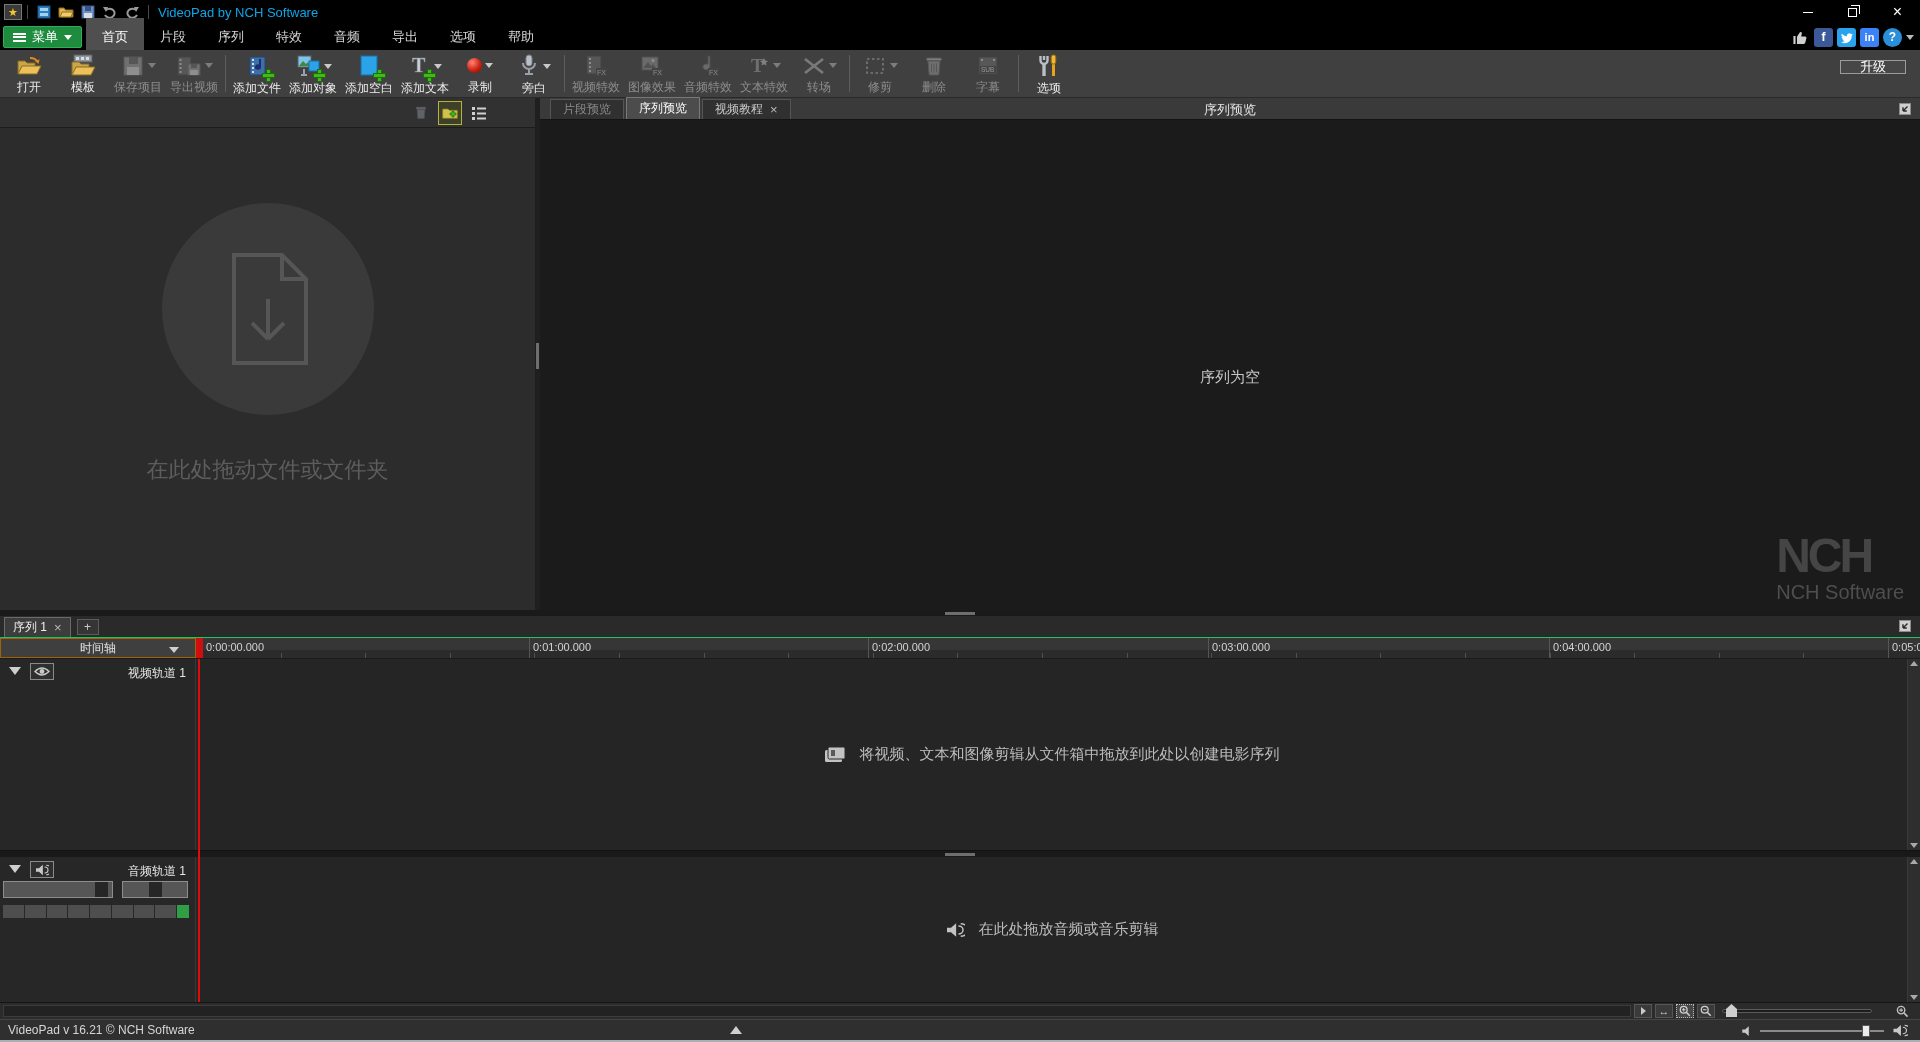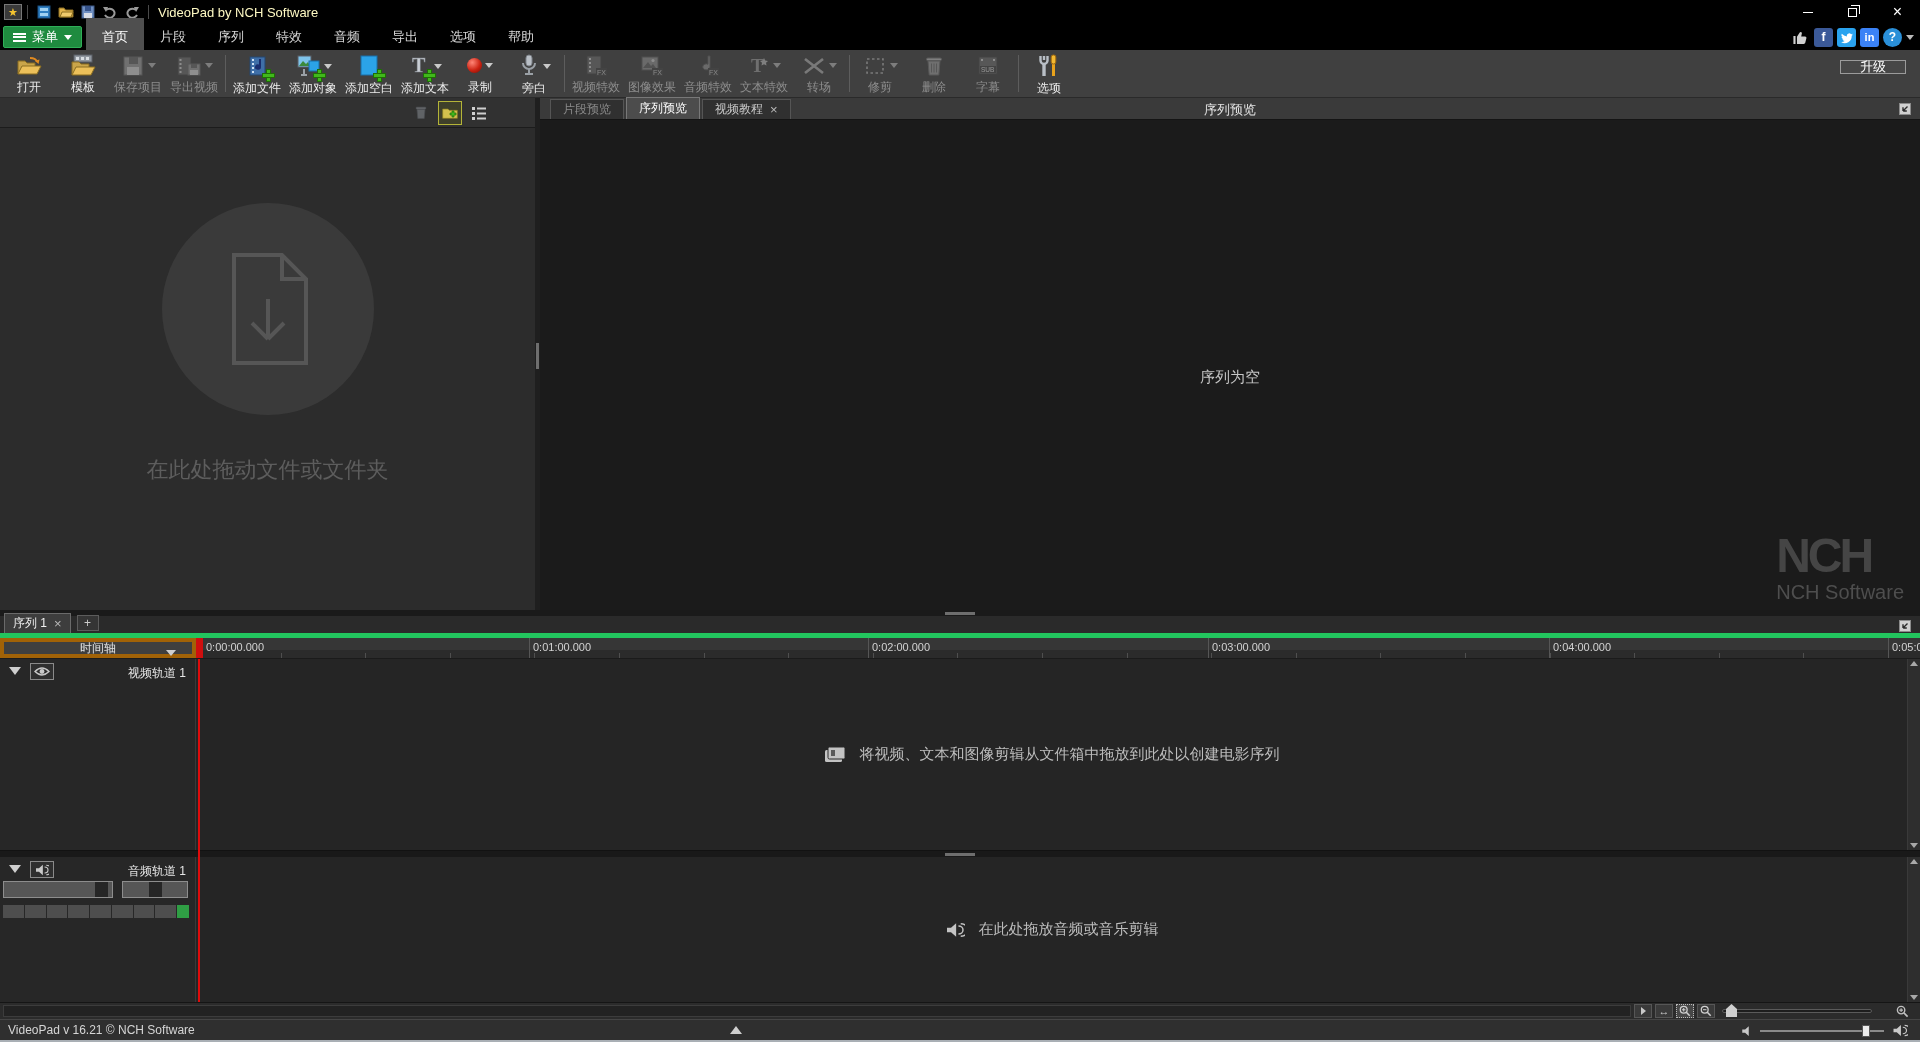--- a/index.html
+++ b/index.html
@@ -7,21 +7,21 @@
   body { font-family:"Liberation Sans","DejaVu Sans",sans-serif; background:#262626; color:#ddd;
          -webkit-font-smoothing:antialiased; position:relative; }
   svg { display:block; }
 
   
   .titlebar { height:24px; background:#000; display:flex; align-items:center; padding-left:4px; }
   .tb-sep { width:1px; height:14px; background:#4a4a4a; margin:0 5px; }
   .tb-ic { width:18px; height:18px; display:flex; align-items:center; justify-content:center; margin:0 2px; cursor:pointer; }
   .applogo { width:18px; height:16px; background:#3a3a3a; border:1px solid #777; color:#f4c430; font-size:11px;
              line-height:14px; text-align:center; }
-  .wtitle { color:#fef9c3; font-size:13px; margin-left:4px; }
+  .wtitle { color:#0ea5e9; font-size:13px; margin-left:4px; }
   .wbtns { margin-left:auto; display:flex; height:24px; }
   .wbtn { width:45px; height:24px; display:flex; align-items:center; justify-content:center; cursor:pointer; color:#fff; }
   .glyph-min { width:10px; height:1px; background:#fff; }
   .glyph-restore { width:9px; height:9px; border:1px solid #fff; position:relative; }
   .glyph-restore:before { content:''; position:absolute; left:2px; top:-4px; width:8px; height:8px;
                           border:1px solid #fff; border-left:none; border-bottom:none; }
   .glyph-close { font-size:16px; line-height:16px; }
 
   
   .menubar { height:26px; background:#000; display:flex; align-items:center; position:relative; }
@@ -90,30 +90,30 @@
   .emptymsg { font-size:15px; color:#c6c6c6; font-family:"DejaVu Serif","Liberation Serif",serif; }
   .watermark { position:absolute; right:16px; bottom:8px; text-align:left; line-height:1;margin-left:27px; }
   .wm1 { font-size:48px; font-weight:bold; color:#454545; letter-spacing:-3px; }
   .wm2 { font-size:20px; color:#4e4e4e; margin-top:2px; }
   .closex { color:#b9b9b9; font-size:13px; margin-left:7px; cursor:pointer; }
 
   .hsplit { height:6px; background:#1a1a1a; position:relative; cursor:row-resize; }
   .hhandle { position:absolute; top:1.5px; left:945px; width:30px; height:3px; background:#6e6e6e; }
 
   
-  .seqrow { height:22px; background:#2a2a2a; border-bottom:5px solid #22c55e; display:flex; align-items:flex-end;
+  .seqrow { height:22px; background:#2a2a2a; border-bottom:1px solid #22c55e; display:flex; align-items:flex-end;
             padding-left:4px; position:relative; }
   .seqtab { height:20px; background:#3d3d3d; border:1px solid #6a6a6a; border-bottom:none; display:flex;
             align-items:center; padding:0 8px; font-size:12px; color:#f0f0f0; cursor:pointer; }
   .seqadd { height:16px; width:22px; margin:0 0 2px 6px; background:#353535; border:1px solid #5c5c5c; color:#ccc;
             font-size:12px; display:flex; align-items:center; justify-content:center; cursor:pointer; }
   .seqrow .detach { top:3px; }
 
   .rulerrow { height:21px; display:flex; background:#303030; border-bottom:1px solid #1b1b1b; }
-  .rulerhead { width:196px; background:#3f3f3f; border:4px solid #a16207; display:flex; align-items:center;
+  .rulerhead { width:196px; background:#3f3f3f; border:1px solid #a16207; display:flex; align-items:center;
                justify-content:center; font-size:12px; color:#e0e0e0; position:relative; cursor:pointer; }
   .rulerhead .tri-ruler { position:absolute; right:16px; top:8px; width:0; height:0; border-left:5px solid transparent;
                border-right:5px solid transparent; border-top:6px solid #cfcfcf; }
   .ruler { flex:1; position:relative; overflow:hidden;
            background:linear-gradient(#363636 0 60%, #2b2b2b 60% 100%); }
   .ruler .minorticks { position:absolute; left:0; right:0; bottom:0; height:5px;
            background:repeating-linear-gradient(90deg, #4f4f4f 0 1px, transparent 1px 84.6px); }
   .tick { position:absolute; top:0; bottom:0; width:1px; background:#565656; }
   .tstamp { position:absolute; top:3px; font-size:11px; color:#d2d2d2; white-space:nowrap; }
   .rulermarker { position:absolute; left:0; top:0; bottom:0; width:7px; background:#cf0f0f; }

